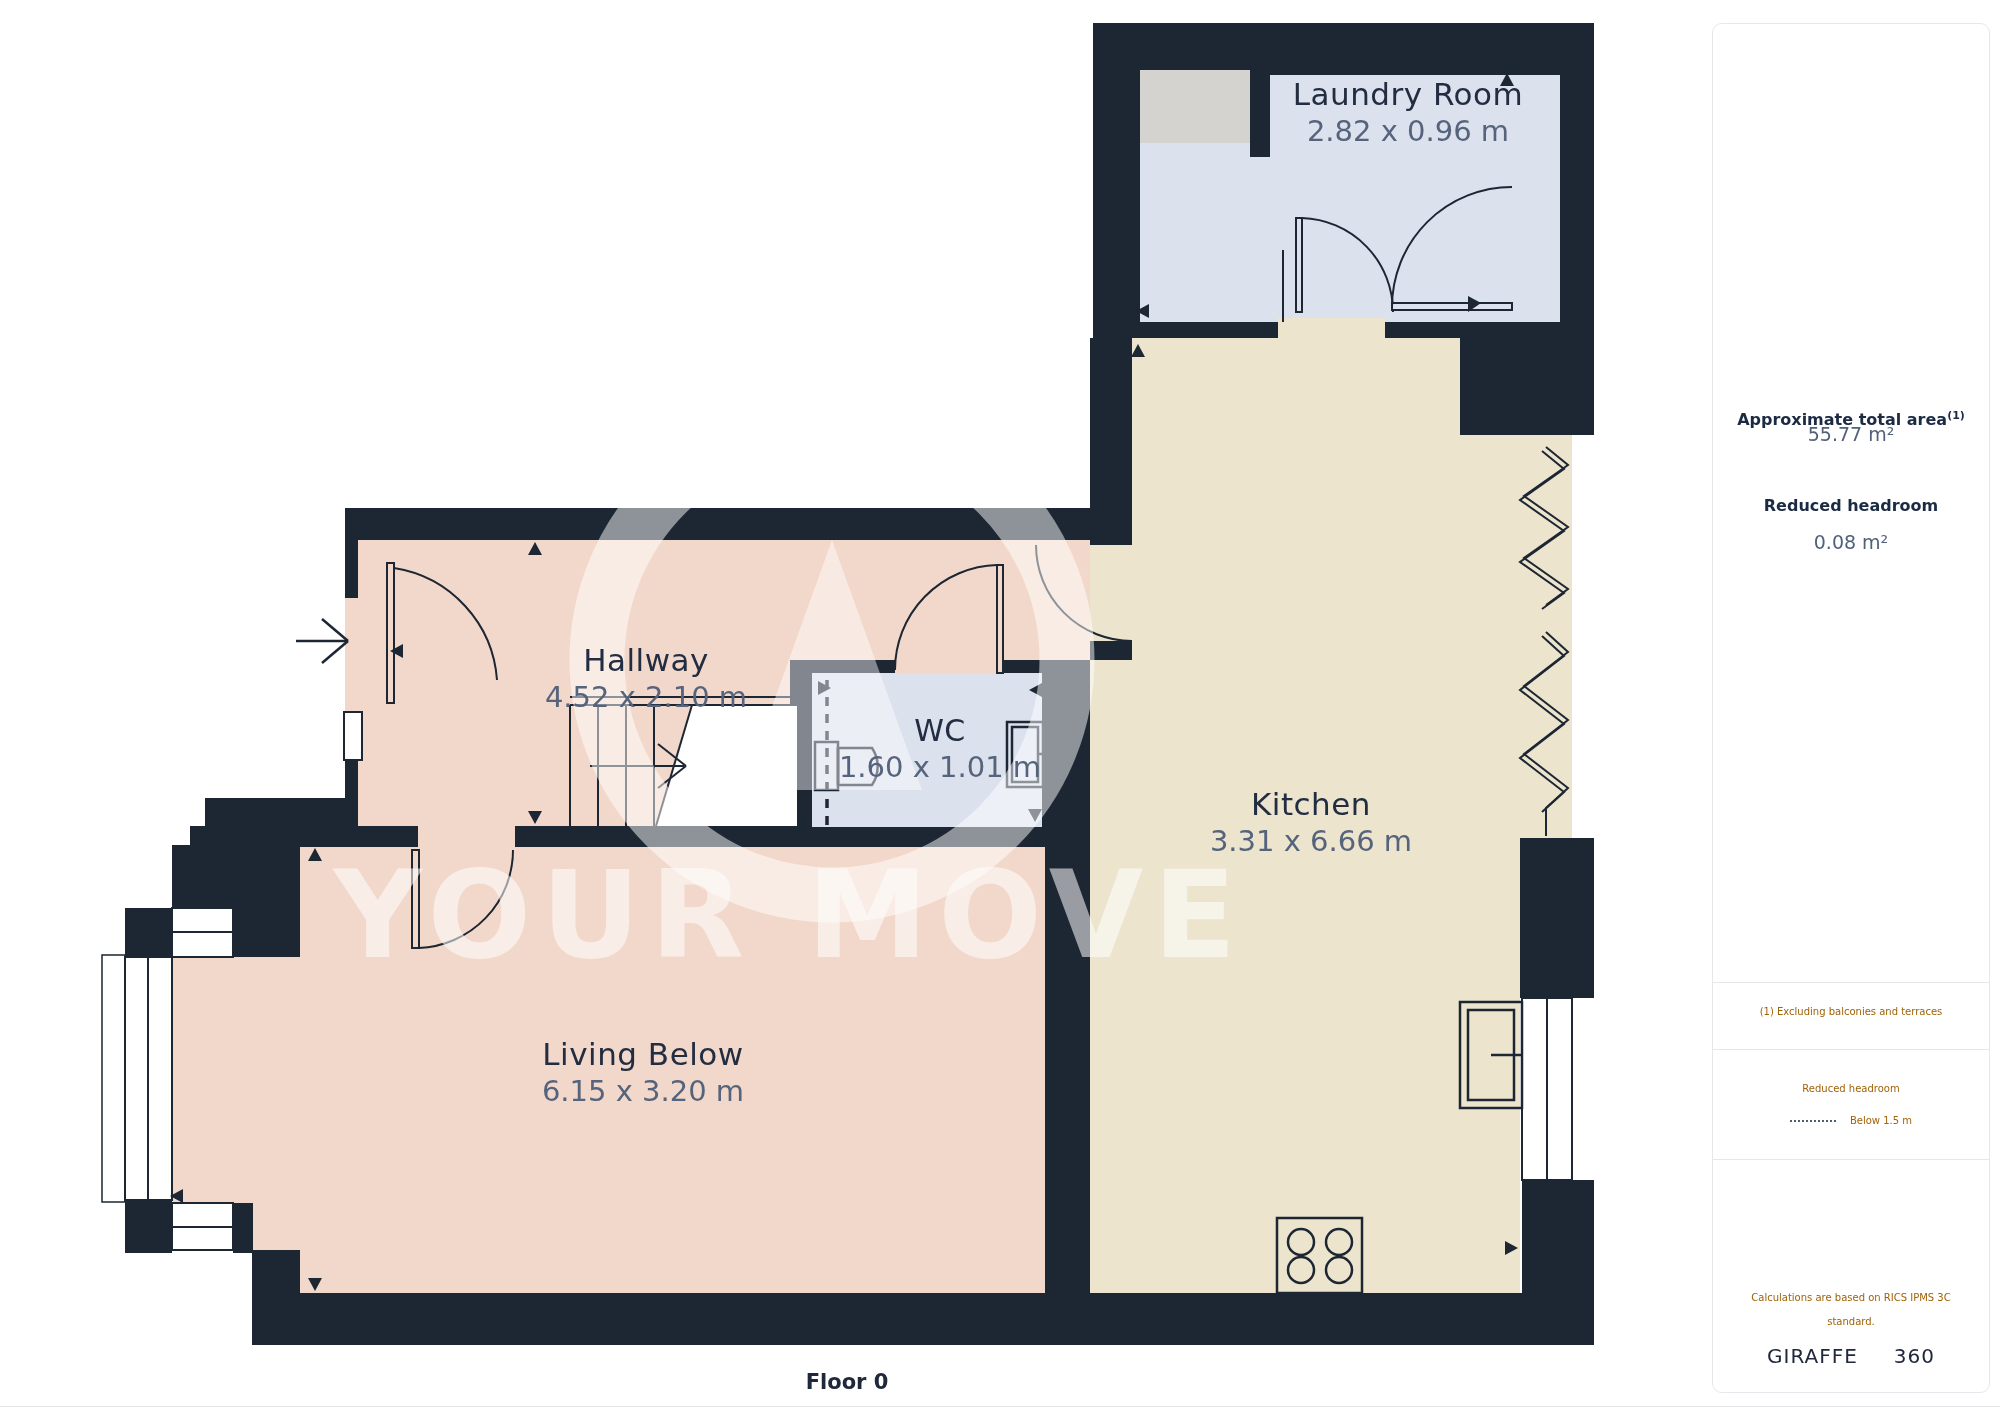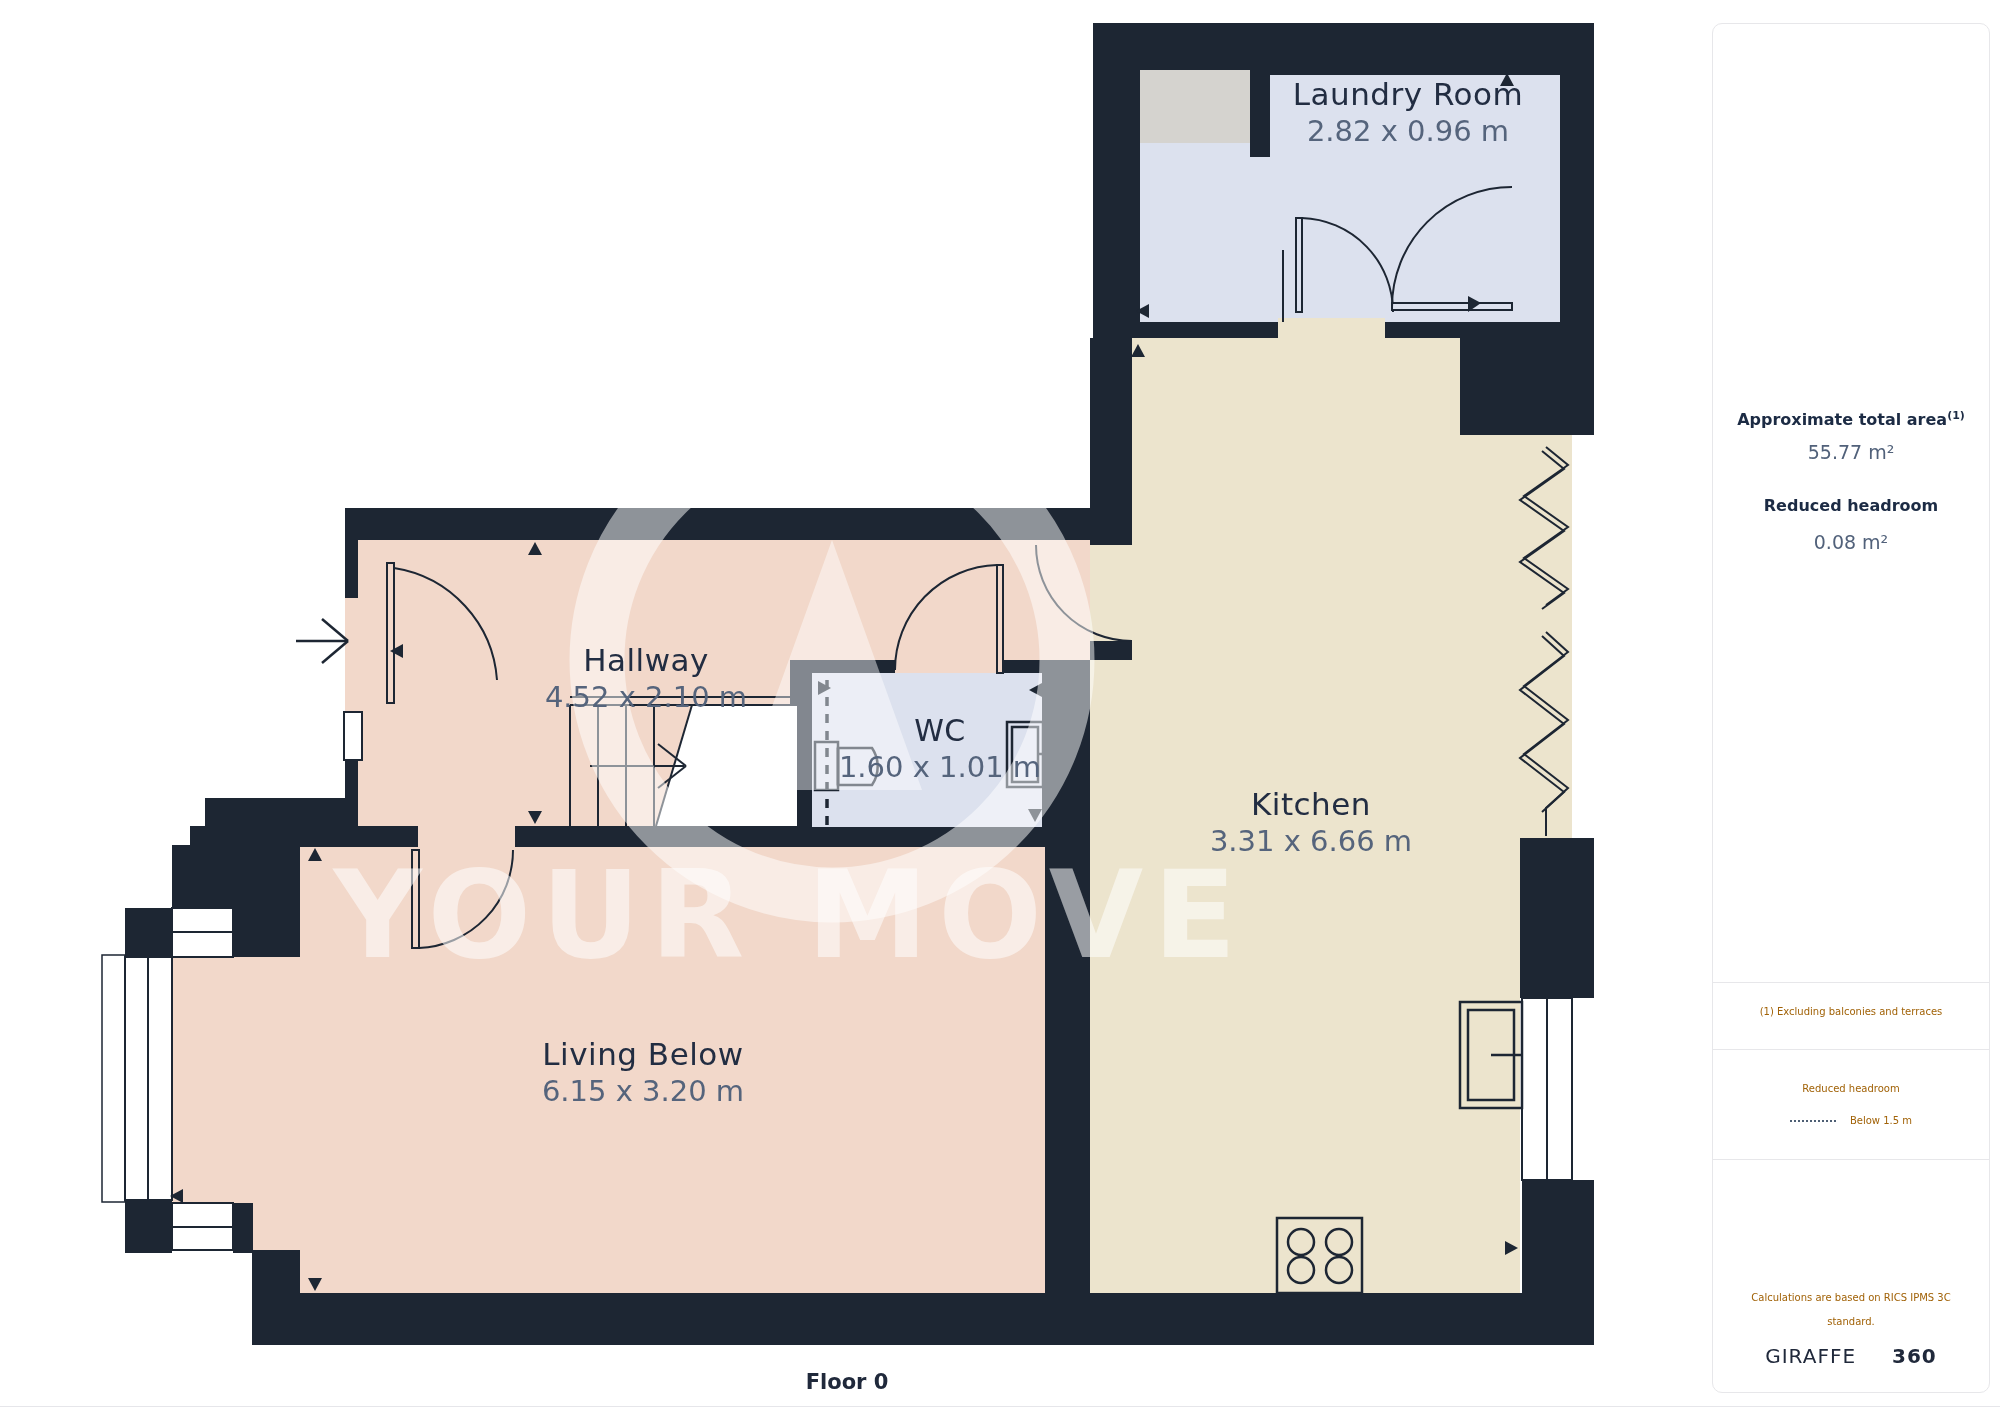--- a/index.html
+++ b/index.html
@@ -19,21 +19,21 @@
   #sidebar{position:absolute;left:1712px;top:23px;width:278px;height:1370px;
            border:1px solid #e7e7ea;border-radius:10px;background:#ffffff;box-sizing:border-box;}
   .sb-div{position:absolute;left:0;width:100%;border-top:1px solid #e7e7ea;}
   .sb-center{position:absolute;left:0;width:100%;text-align:center;}
   .sb-h{font-weight:bold;font-size:16px;color:#1c2b44;}
   .sb-v{font-size:19px;color:#51617a;}
   .sb-s{font-size:10px;color:#a16207;line-height:24px;}
   .sb-sup{font-size:11px;vertical-align:super;}
   .dash-sample{display:inline-block;width:46px;border-top:2px dotted #4d5e74;vertical-align:middle;margin-right:14px;}
   .brand{font-size:20px;color:#20293b;letter-spacing:1px;}
-  .brand b{font-weight:bold;margin-left:36px;}
+  .brand b{font-weight:normal;margin-left:36px;}
 </style>
 </head>
 <body>
 
 <div id="canvas">
 
   <svg id="plan-svg" width="1604" height="1414" viewBox="0 0 1604 1414">
     <g fill="#1d2633" stroke="none">
 
       <rect x="1093" y="23" width="501" height="315"></rect>
@@ -225,21 +225,21 @@
     <div class="room-name">Living Below</div>
     <div class="room-dims">6.15 x 3.20 m</div>
   </div>
 
   <div class="wm-text">YOUR MOVE</div>
 
   <div id="sidebar">
     <div class="sb-center" style="top:385px;">
       <span class="sb-h">Approximate total area</span><span class="sb-h sb-sup">(1)</span>
     </div>
-    <div class="sb-center sb-v" style="top:417px;">55.77 m²</div>
+    <div class="sb-center sb-v" style="top:399px;">55.77 m²</div>
     <div class="sb-center sb-h" style="top:472px;">Reduced headroom</div>
     <div class="sb-center sb-v" style="top:507px;">0.08 m²</div>
 
     <div class="sb-div" style="top:958px;"></div>
     <div class="sb-center sb-s" style="top:976px;">(1) Excluding balconies and terraces</div>
     <div class="sb-div" style="top:1025px;"></div>
 
     <div class="sb-center sb-s" style="top:1053px;">Reduced headroom</div>
     <div class="sb-center sb-s" style="top:1085px;">
       <span class="dash-sample"></span><span>Below 1.5 m</span>

